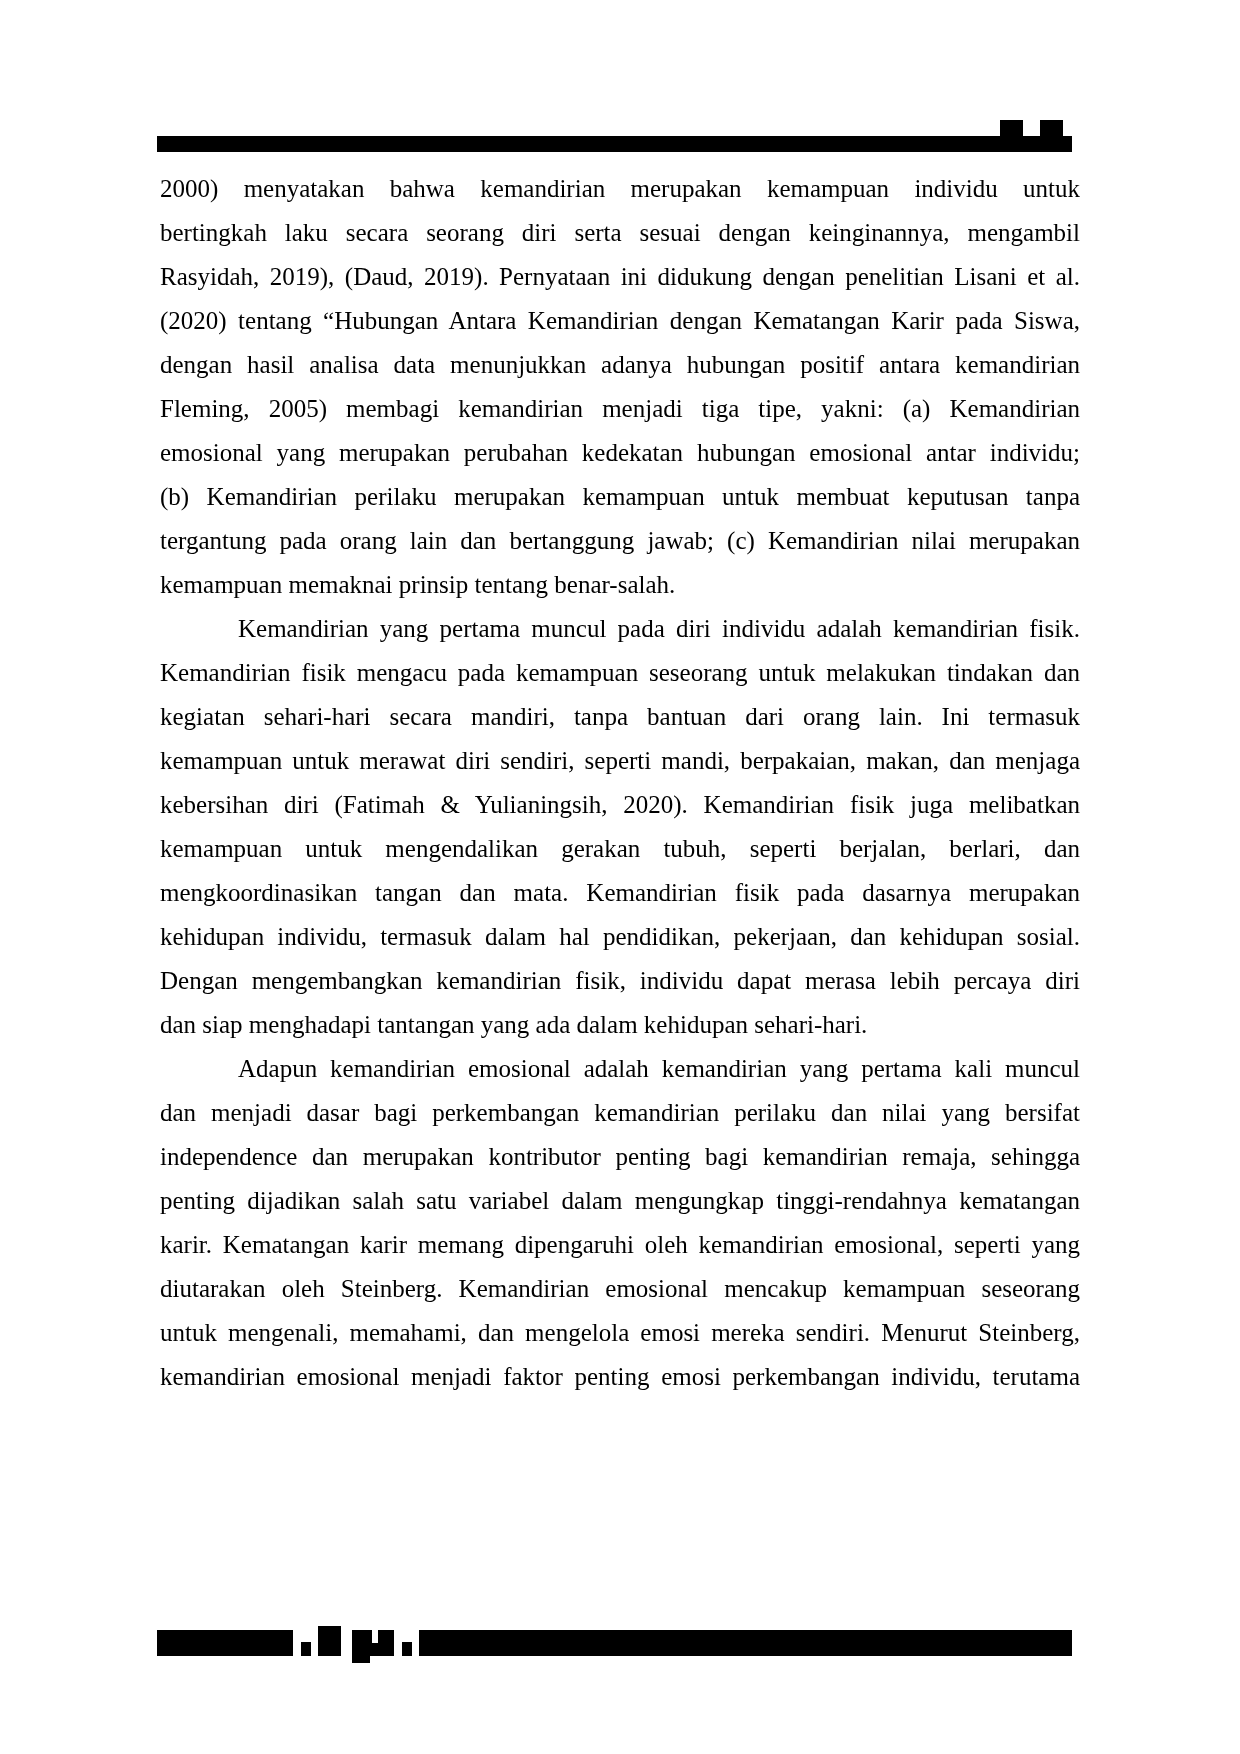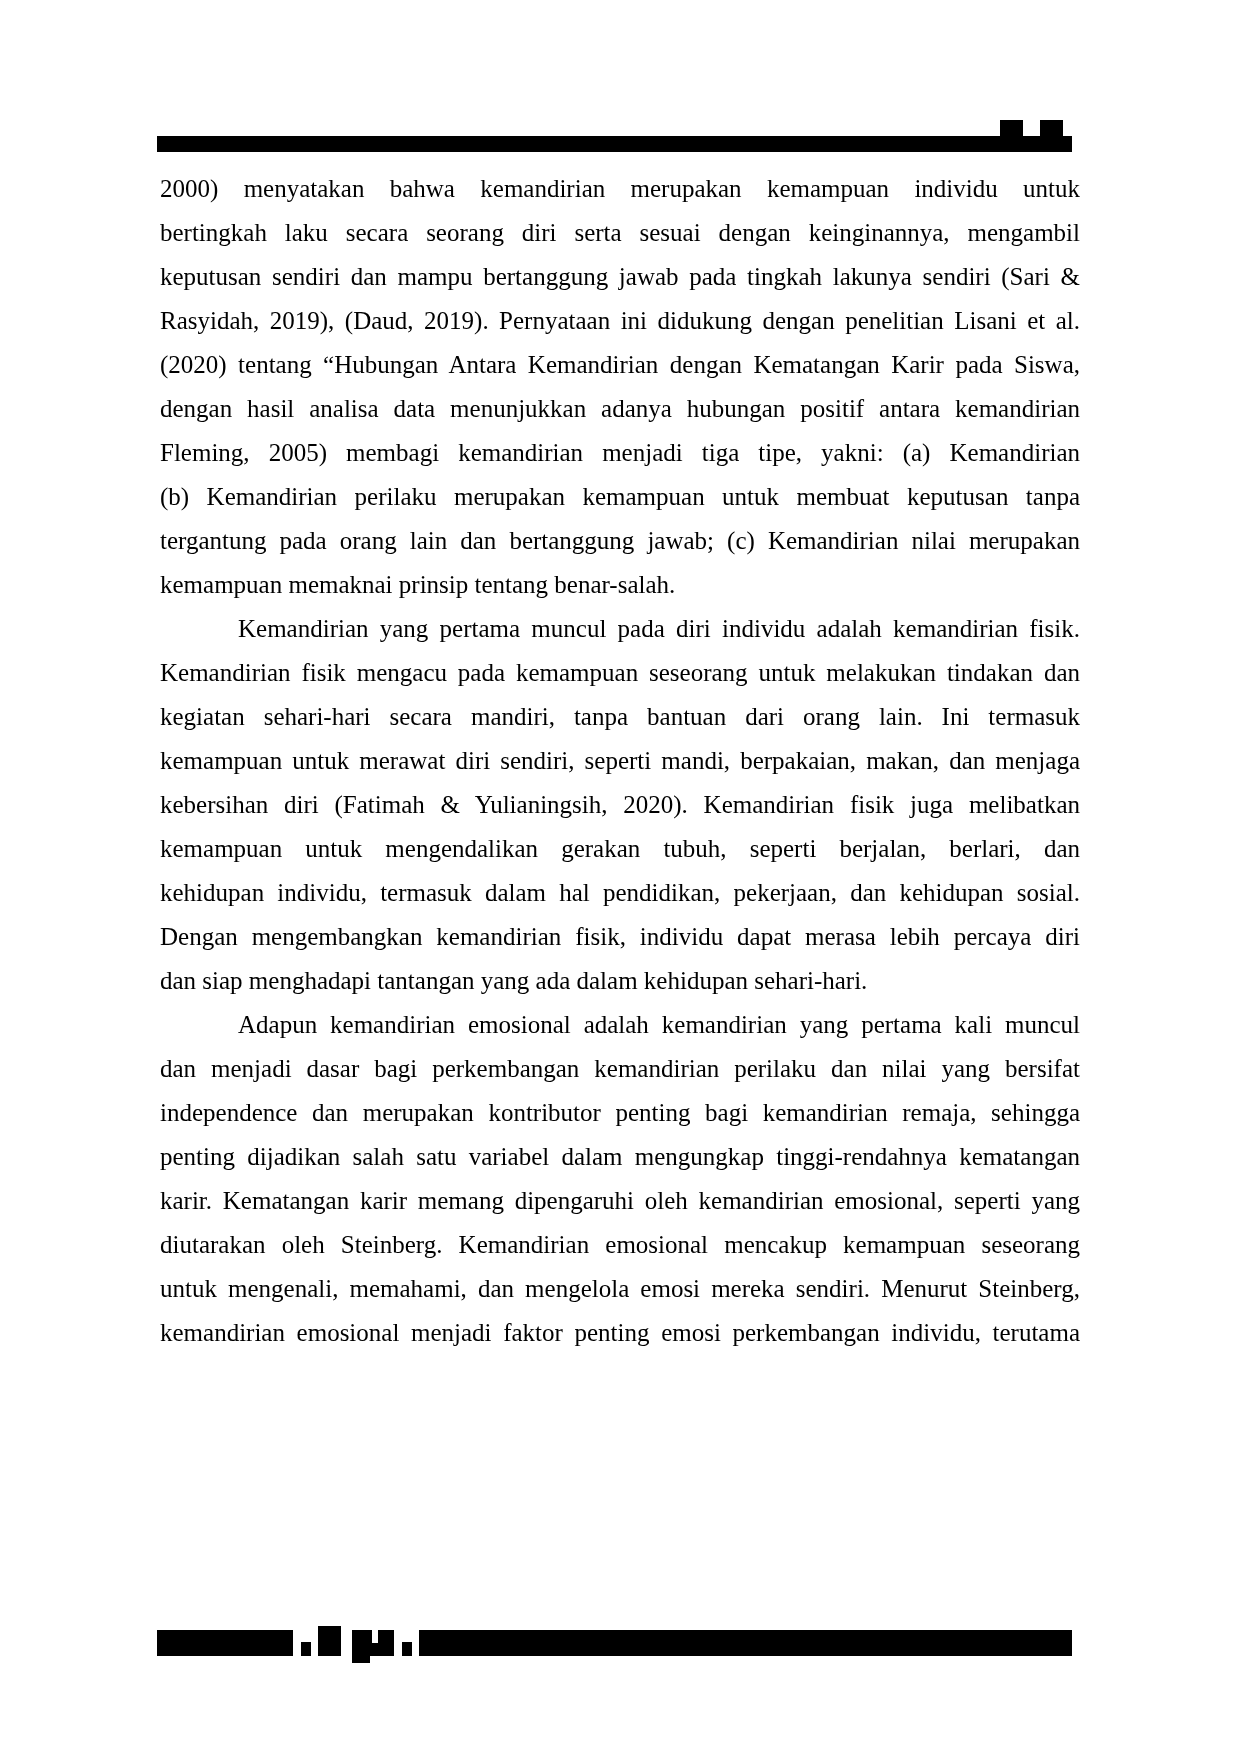--- a/index.html
+++ b/index.html
@@ -80,36 +80,37 @@
   <div>
     <div class="hd-square hd-square-1"></div>
     <div class="hd-square hd-square-2"></div>
     <div class="hd-bar"></div>
   </div>
 
   <main class="text-block" id="text-block">
       <div class="paragraph">
         <div class="line">2000) menyatakan bahwa kemandirian merupakan kemampuan individu untuk</div>
         <div class="line">bertingkah laku secara seorang diri serta sesuai dengan keinginannya, mengambil</div>
-        <div class="line">keputusan sendiri dan mampu bertanggung jawab pada tingkah lakunya sendiri (Sari &amp;</div>
         <div class="line">Rasyidah, 2019), (Daud, 2019). Pernyataan ini didukung dengan penelitian Lisani et al.</div>
         <div class="line">(2020) tentang “Hubungan Antara Kemandirian dengan Kematangan Karir pada Siswa,</div>
         <div class="line">dengan hasil analisa data menunjukkan adanya hubungan positif antara kemandirian</div>
         <div class="line">Fleming, 2005) membagi kemandirian menjadi tiga tipe, yakni: (a) Kemandirian</div>
+        <div class="line">emosional yang merupakan perubahan kedekatan hubungan emosional antar individu;</div>
         <div class="line">(b) Kemandirian perilaku merupakan kemampuan untuk membuat keputusan tanpa</div>
         <div class="line">tergantung pada orang lain dan bertanggung jawab; (c) Kemandirian nilai merupakan</div>
         <div class="line end">kemampuan memaknai prinsip tentang benar-salah.</div>
       </div>
       <div class="paragraph">
         <div class="line indent">Kemandirian yang pertama muncul pada diri individu adalah kemandirian fisik.</div>
         <div class="line">Kemandirian fisik mengacu pada kemampuan seseorang untuk melakukan tindakan dan</div>
         <div class="line">kegiatan sehari-hari secara mandiri, tanpa bantuan dari orang lain. Ini termasuk</div>
         <div class="line">kemampuan untuk merawat diri sendiri, seperti mandi, berpakaian, makan, dan menjaga</div>
         <div class="line">kebersihan diri (Fatimah &amp; Yulianingsih, 2020). Kemandirian fisik juga melibatkan</div>
         <div class="line">kemampuan untuk mengendalikan gerakan tubuh, seperti berjalan, berlari, dan</div>
+        <div class="line">mengkoordinasikan tangan dan mata. Kemandirian fisik pada dasarnya merupakan</div>
         <div class="line">kehidupan individu, termasuk dalam hal pendidikan, pekerjaan, dan kehidupan sosial.</div>
         <div class="line">Dengan mengembangkan kemandirian fisik, individu dapat merasa lebih percaya diri</div>
         <div class="line end">dan siap menghadapi tantangan yang ada dalam kehidupan sehari-hari.</div>
       </div>
       <div class="paragraph">
         <div class="line indent">Adapun kemandirian emosional adalah kemandirian yang pertama kali muncul</div>
         <div class="line">dan menjadi dasar bagi perkembangan kemandirian perilaku dan nilai yang bersifat</div>
         <div class="line">independence dan merupakan kontributor penting bagi kemandirian remaja, sehingga</div>
         <div class="line">penting dijadikan salah satu variabel dalam mengungkap tinggi-rendahnya kematangan</div>
         <div class="line">karir. Kematangan karir memang dipengaruhi oleh kemandirian emosional, seperti yang</div>

